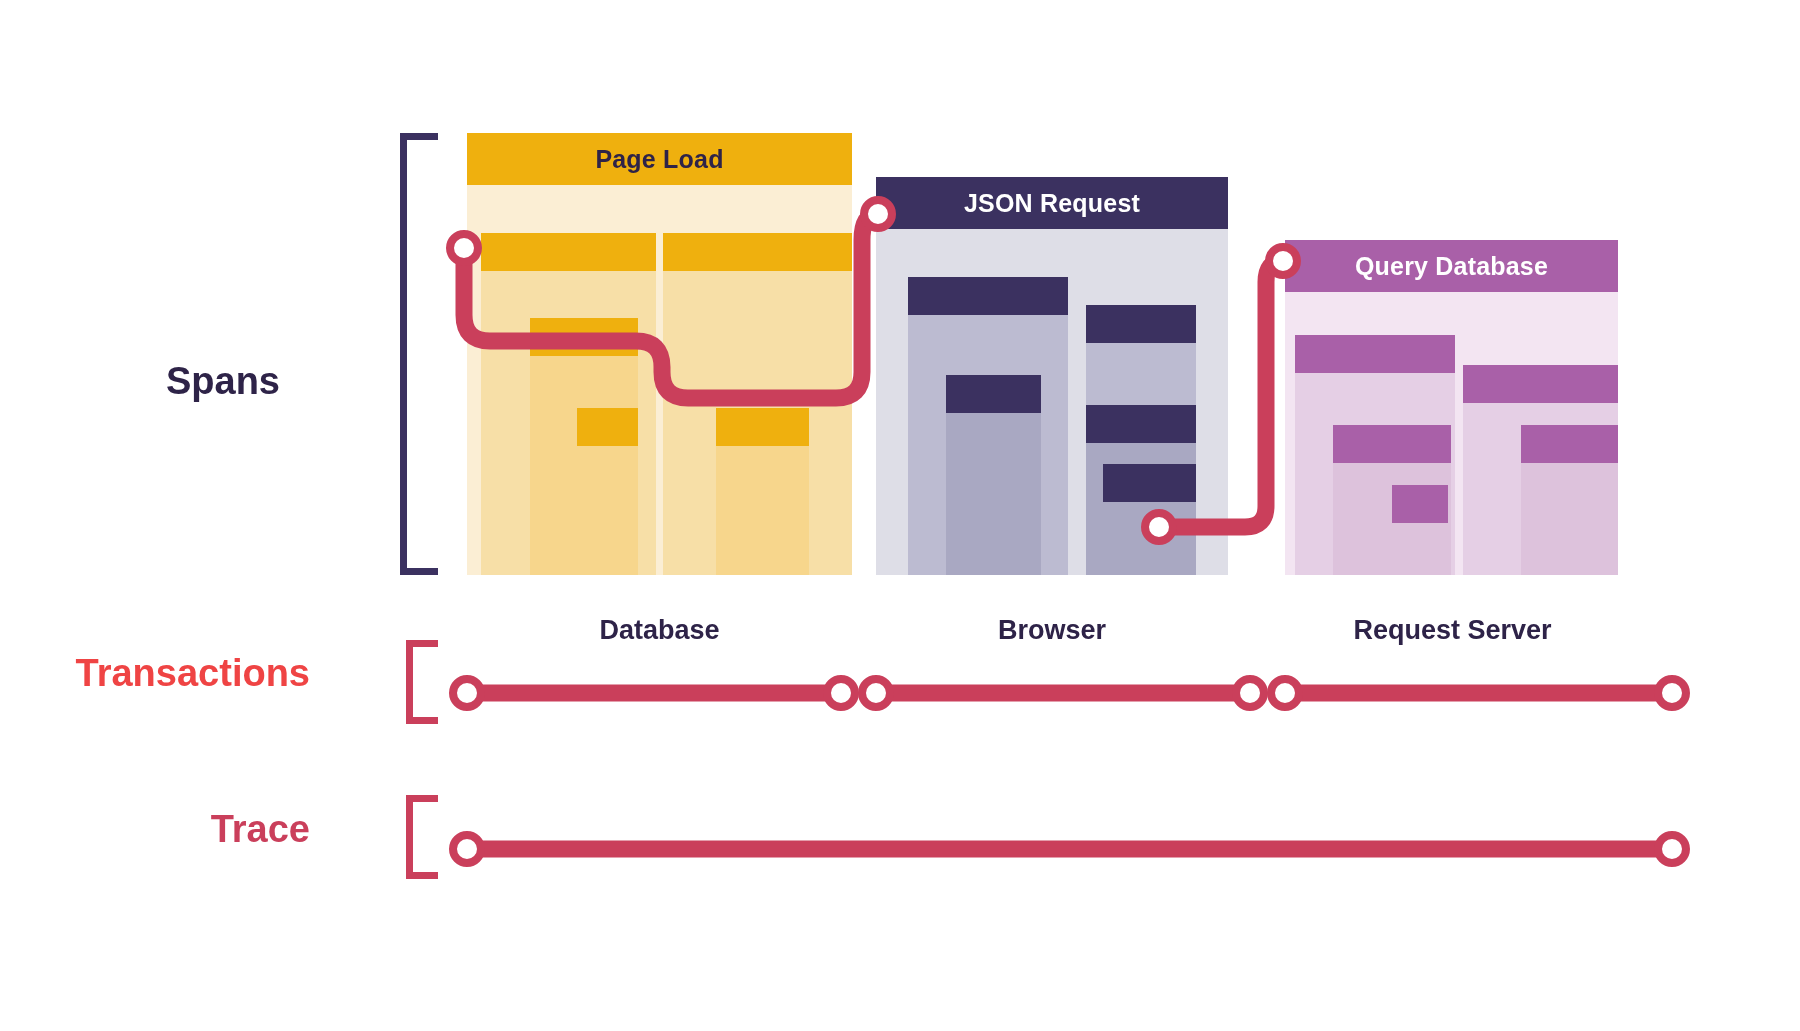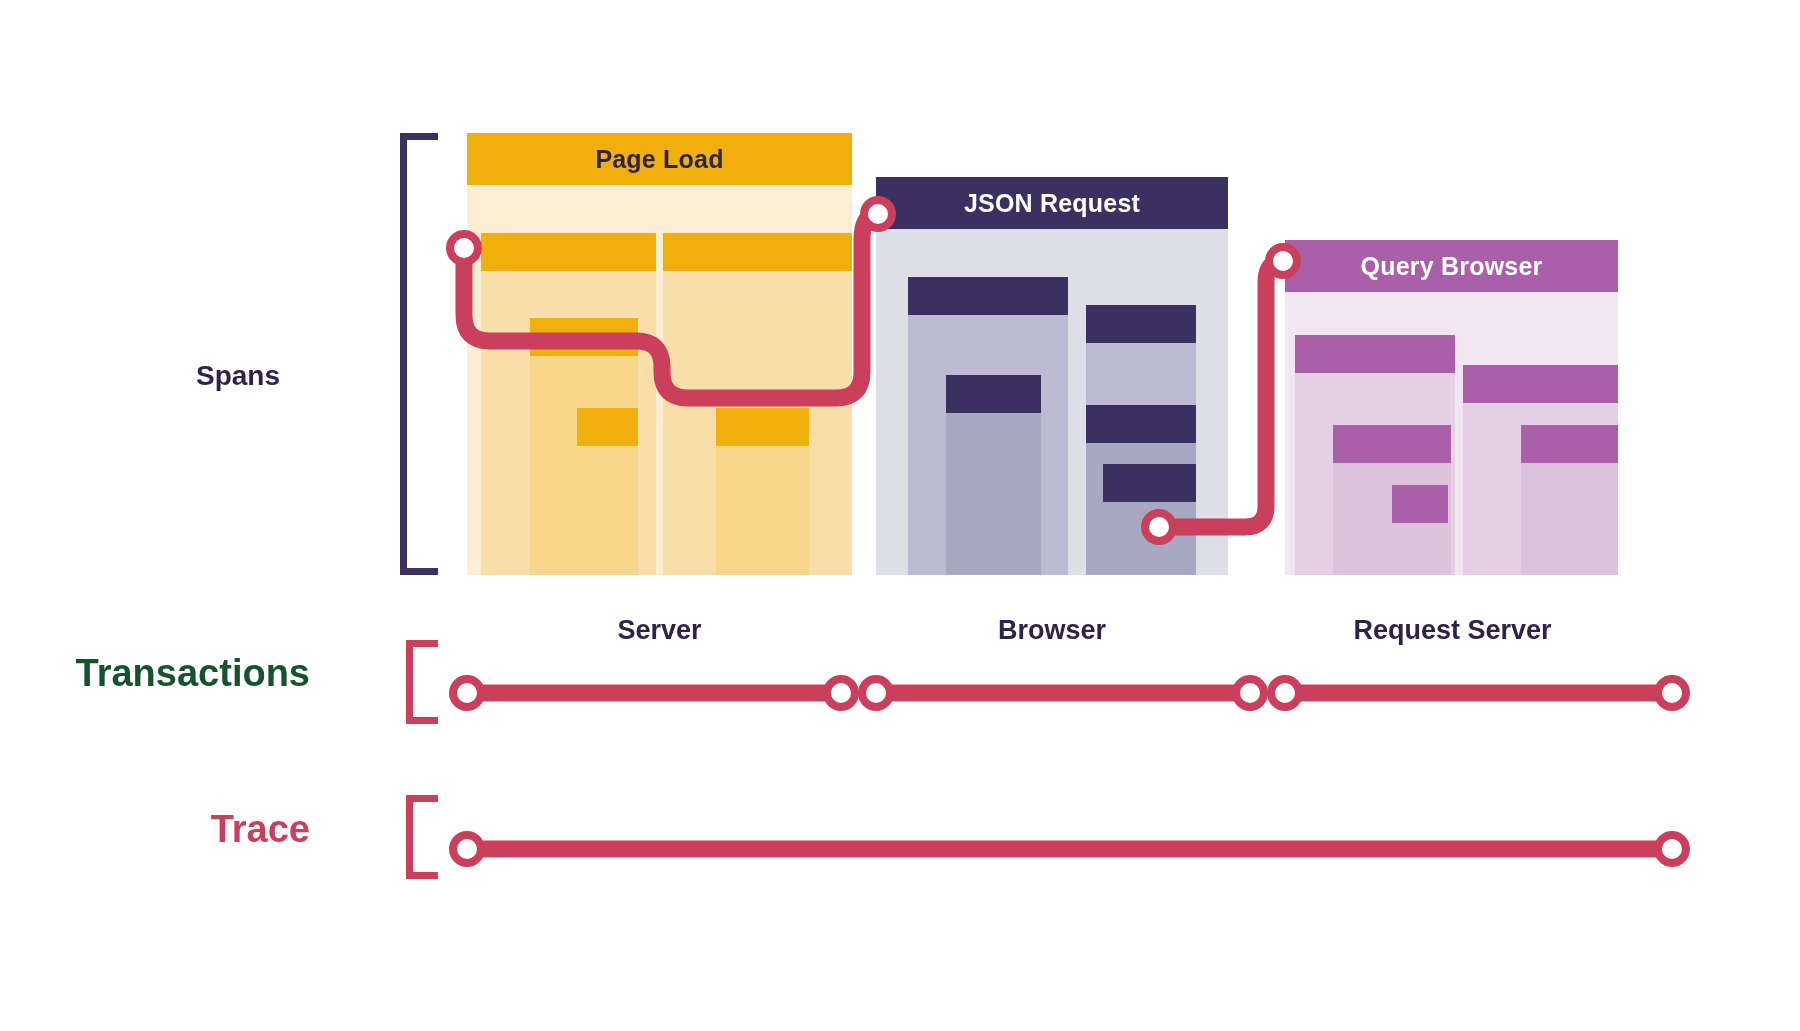--- a/index.html
+++ b/index.html
@@ -24,29 +24,29 @@
   
   .row-label {
     position: absolute;
     font-weight: bold;
     white-space: nowrap;
     text-align: right;
   }
   #label-spans {
     right: 1520px;
     top: 360px;
-    font-size: 28px;
+    font-size: 38px;
     color: #2E2348;
     margin-left: 28px;
   }
   #label-transactions {
     right: 1490px;
     top: 652px;
     font-size: 38px;
-    color: #14532d;
+    color: #ef4444;
     text-align: center;
   }
   #label-trace {
     right: 1490px;
     top: 808px;
     font-size: 38px;
     color: #CA3F5B;
   }
 
   
@@ -165,21 +165,21 @@
           </div>
           <div class="span-bar" style="left: 249px; top: 223px; width: 93px; height: 167px; background: rgb(247, 214, 140); z-index: 2;">
             <div style="position: absolute; left: 0px; top: 0px; width: 100%; height: 38px; background: rgb(239, 176, 14);"></div>
           </div>
           <div class="span-bar" style="left: 110px; top: 223px; width: 61px; height: 167px; background: rgb(247, 214, 140); z-index: 3;">
             <div style="position: absolute; left: 0px; top: 0px; width: 100%; height: 38px; background: rgb(239, 176, 14);"></div>
           </div>
         </div>
         <div class="service-header" style="background: rgb(239, 176, 14); color: rgb(46, 35, 72);">Page Load</div>
       </div>
-      <div class="service-name" style="left: 467px; top: 615px; width: 385px;">Server</div>
+      <div class="service-name" style="left: 467px; top: 615px; width: 385px;">Database</div>
       <div class="service-col" style="left: 876px; top: 177px; width: 352px; height: 396px;">
         <div class="service-body" style="top: 52px; height: 346px; background: rgb(222, 222, 231);">
           <div class="span-bar" style="left: 32px; top: 48px; width: 160px; height: 298px; background: rgb(188, 187, 209); z-index: 1;">
             <div style="position: absolute; left: 0px; top: 0px; width: 100%; height: 38px; background: rgb(59, 49, 96);"></div>
           </div>
           <div class="span-bar" style="left: 210px; top: 76px; width: 110px; height: 270px; background: rgb(188, 187, 209); z-index: 1;">
             <div style="position: absolute; left: 0px; top: 0px; width: 100%; height: 38px; background: rgb(59, 49, 96);"></div>
           </div>
           <div class="span-bar" style="left: 70px; top: 146px; width: 95px; height: 200px; background: rgb(169, 168, 194); z-index: 2;">
             <div style="position: absolute; left: 0px; top: 0px; width: 100%; height: 38px; background: rgb(59, 49, 96);"></div>
@@ -205,21 +205,21 @@
           <div class="span-bar" style="left: 48px; top: 133px; width: 118px; height: 150px; background: rgb(221, 194, 220); z-index: 2;">
             <div style="position: absolute; left: 0px; top: 0px; width: 100%; height: 38px; background: rgb(169, 96, 168);"></div>
           </div>
           <div class="span-bar" style="left: 236px; top: 133px; width: 97px; height: 150px; background: rgb(221, 194, 220); z-index: 2;">
             <div style="position: absolute; left: 0px; top: 0px; width: 100%; height: 38px; background: rgb(169, 96, 168);"></div>
           </div>
           <div class="span-bar" style="left: 107px; top: 193px; width: 56px; height: 90px; background: rgb(221, 194, 220); z-index: 3;">
             <div style="position: absolute; left: 0px; top: 0px; width: 100%; height: 38px; background: rgb(169, 96, 168);"></div>
           </div>
         </div>
-        <div class="service-header" style="background: rgb(169, 96, 168); color: rgb(255, 255, 255);">Query Browser</div>
+        <div class="service-header" style="background: rgb(169, 96, 168); color: rgb(255, 255, 255);">Query Database</div>
       </div>
       <div class="service-name" style="left: 1250px; top: 615px; width: 405px;">Request Server</div>
     </div>
 
   <svg id="connector-svg" viewBox="0 0 1800 1031">
       <path d="M 464 258 L 464 315 Q 464 341 490 341 L 636 341 Q 662 341 662 367 L 662 372 Q 662 398 688 398 L 836 398 Q 862 398 862 372 L 862 240 Q 862 214 878 214" fill="none" stroke="#CA3F5B" stroke-width="17" stroke-linecap="round" stroke-linejoin="round"></path>
       <path d="M 1159 527 L 1245 527 Q 1266 527 1266 506 L 1266 282 Q 1266 261 1283 261" fill="none" stroke="#CA3F5B" stroke-width="17" stroke-linecap="round" stroke-linejoin="round"></path>
       <g>
         <circle cx="464" cy="248" r="14" fill="#ffffff" stroke="#CA3F5B" stroke-width="8"></circle>
       </g>

